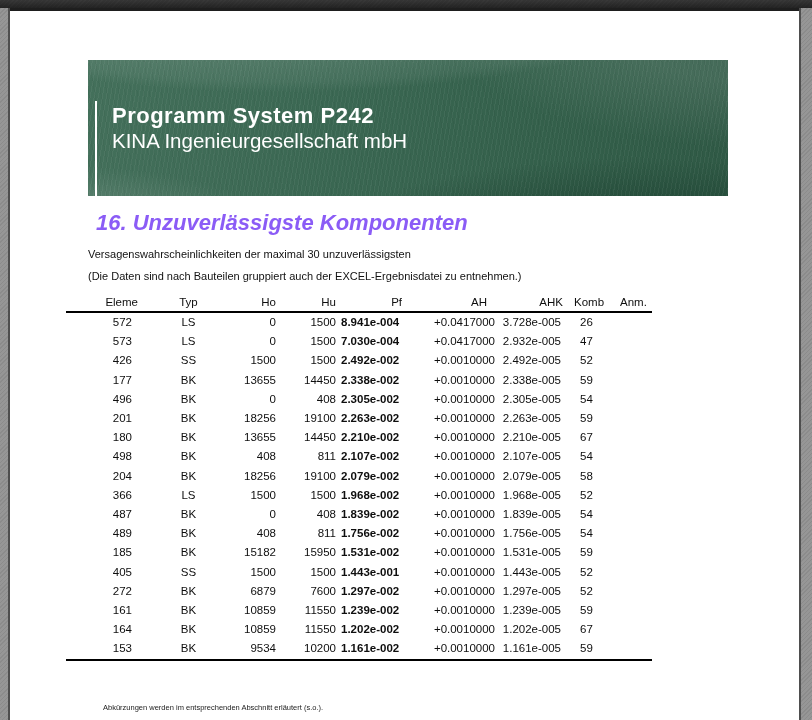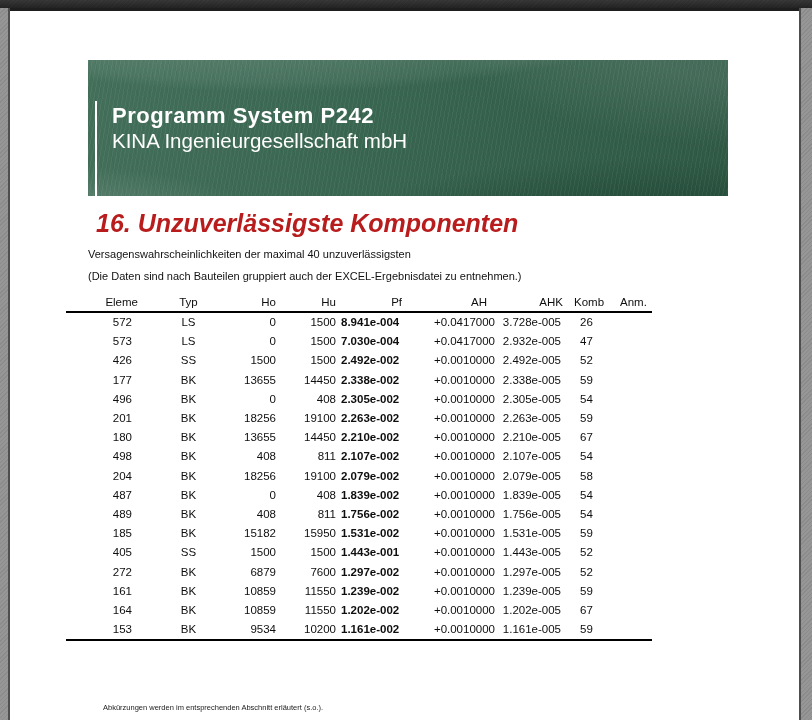--- a/index.html
+++ b/index.html
@@ -46,22 +46,22 @@
   .banner-rule {
     position:absolute; left:6.5px; top:41px; width:2.5px; height:95px;
     background:#ffffff; z-index:2;
   }
   .banner-text { position:absolute; left:24px; top:42px; z-index:2; color:#ffffff; }
   .banner-title { font-size:22px; font-weight:bold; line-height:27px; letter-spacing:0.5px; }
   .banner-subtitle { font-size:20.5px; font-weight:normal; line-height:24px; }
 
   .section-heading {
     position:absolute; left:88px; top:203px;
-    font-size:25px; font-weight:bold; font-style:italic;
-    color:#b91c1c; line-height:24px;
+    font-size:22px; font-weight:bold; font-style:italic;
+    color:#8b5cf6; line-height:24px;
   }
   .intro-line { position:absolute; left:80px; font-size:11px; color:#111; line-height:13px; }
   .intro-1 { top:240px; }
   .intro-2 { top:262px; }
 
   table.results {
     position:absolute; left:58px; top:285px; width:586px;
     border-collapse:collapse; table-layout:fixed;
     font-size:11.5px; color:#0e0e0e;
   }
@@ -103,21 +103,21 @@
   <div class="banner">
     <div class="banner-rule"></div>
     <div class="banner-text">
       <div class="banner-title">Programm System P242</div>
       <div class="banner-subtitle">KINA Ingenieurgesellschaft mbH</div>
     </div>
   </div>
 
   <div class="section-heading">16. Unzuverlässigste Komponenten</div>
 
-  <div class="intro-line intro-1">Versagenswahrscheinlichkeiten der maximal 40 unzuverlässigsten</div>
+  <div class="intro-line intro-1">Versagenswahrscheinlichkeiten der maximal 30 unzuverlässigsten</div>
   <div class="intro-line intro-2">(Die Daten sind nach Bauteilen gruppiert auch der EXCEL-Ergebnisdatei zu entnehmen.)</div>
 
   <table class="results">
     <colgroup>
       <col style="width:80px">
         <col style="width:85px">
         <col style="width:50px">
       <col style="width:60px">
         <col style="width:84px">
         <col style="width:75px">
@@ -232,20 +232,31 @@
           <td class="c1">BK</td>
           <td class="c2">18256</td>
           <td class="c3">19100</td>
           <td class="c4">2.079e-002</td>
           <td class="c5">+0.0010000</td>
           <td class="c6">2.079e-005</td>
           <td class="c7">58</td>
           <td class="c8"></td>
         </tr>
         <tr>
+          <td class="c0">366</td>
+          <td class="c1">LS</td>
+          <td class="c2">1500</td>
+          <td class="c3">1500</td>
+          <td class="c4">1.968e-002</td>
+          <td class="c5">+0.0010000</td>
+          <td class="c6">1.968e-005</td>
+          <td class="c7">52</td>
+          <td class="c8"></td>
+        </tr>
+        <tr>
           <td class="c0">487</td>
           <td class="c1">BK</td>
           <td class="c2">0</td>
           <td class="c3">408</td>
           <td class="c4">1.839e-002</td>
           <td class="c5">+0.0010000</td>
           <td class="c6">1.839e-005</td>
           <td class="c7">54</td>
           <td class="c8"></td>
         </tr>

